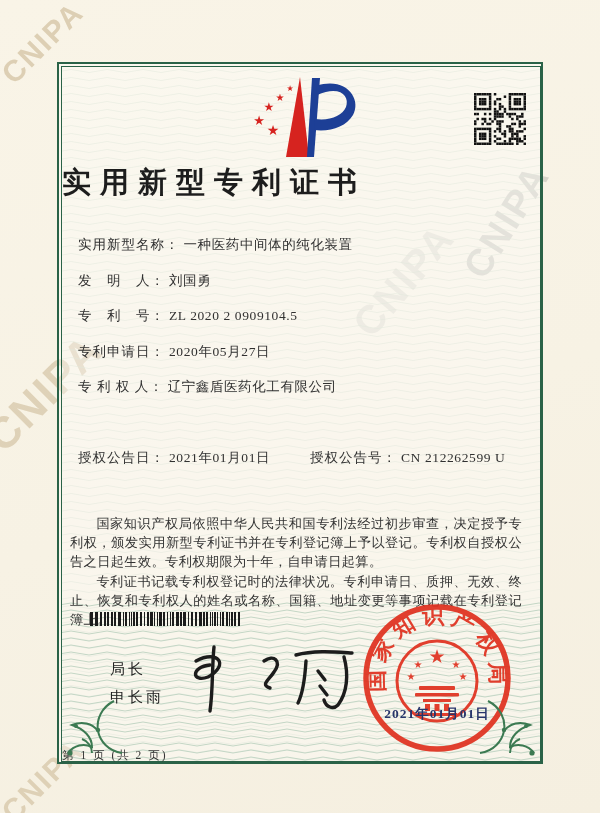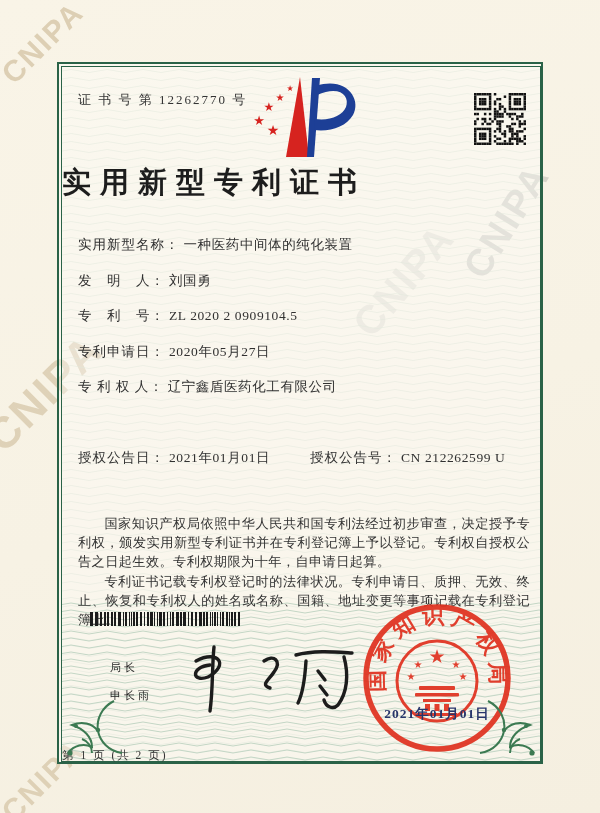--- a/index.html
+++ b/index.html
@@ -27,25 +27,25 @@
   .content{position:absolute;inset:0;z-index:2;}
   .cert-number{position:absolute;left:16px;top:24px;font-size:13px;letter-spacing:2px;color:#333;}
   .logo{position:absolute;left:186px;top:6px;width:128px;height:90px;}
   .qr{position:absolute;left:412px;top:26px;width:52px;height:52px;}
   .title{position:absolute;left:0;right:0;top:96px;text-align:left;
          font-size:29px;font-weight:bold;letter-spacing:9px;color:#1d1d1d;}
   .row{position:absolute;left:16px;right:14px;font-size:13.5px;color:#313131;white-space:nowrap;}
   .row .lbl{letter-spacing:1px;}
   .row .val{margin-left:4px;letter-spacing:.6px;}
   .grant2{position:absolute;left:232px;top:0;}
-  .para{position:absolute;left:16px;width:452px;font-size:13.2px;line-height:18.8px;
+  .para{position:absolute;left:8px;width:452px;font-size:13.2px;line-height:18.8px;
         text-align:justify;text-indent:2em;color:#333;letter-spacing:.4px;margin-top:44px;}
   .barcode{position:absolute;left:28px;top:545px;width:153px;height:14px;}
   .signer{position:absolute;left:48px;font-family:"Liberation Sans","DejaVu Sans",sans-serif;
-          font-size:11px;letter-spacing:3px;color:#222;}
+          font-size:15px;letter-spacing:3px;color:#222;}
   .signer-title{top:593px;} .signer-name{top:621px;}
   .signature{position:absolute;left:118px;top:564px;width:200px;height:96px;}
   .seal{position:absolute;left:298px;top:534px;width:154px;height:154px;}
   .seal-date{position:absolute;left:298px;top:638px;width:154px;text-align:center;
              font-weight:bold;font-size:13.5px;letter-spacing:1px;color:#27356b;
              font-family:"Liberation Serif","DejaVu Serif",serif;}
   .footer-page{position:absolute;left:0;right:0;top:681px;text-align:left;
                font-size:11.5px;letter-spacing:2px;color:#333;}
   .cont-note{position:absolute;left:0;right:0;top:777px;text-align:center;z-index:1;
              font-size:11.5px;letter-spacing:3px;color:#4a4a4a;}
@@ -99,21 +99,20 @@
           <path d="M52 6 C40 12 34 24 36 36 C30 28 20 26 10 30 C22 34 30 42 30 52 C22 48 12 50 6 58"></path>
           <path d="M36 36 C38 46 46 56 60 58"></path>
           <path d="M20 44 C26 46 30 52 30 58"></path>
         </g>
         <circle cx="8" cy="58" r="2.6" fill="#3c7a52"></circle>
         <circle cx="36" cy="35" r="2.2" fill="#3c7a52"></circle>
         <circle cx="14" cy="31" r="2" fill="#3c7a52"></circle>
       </svg>
 
       <div class="content">
-        <div class="cert-number">证 书 号 第 12262770 号</div>
 
         <svg class="logo" viewBox="0 0 128 90">
           <text x="42" y="18" font-size="8" text-anchor="middle" fill="#d6231f">★</text>
           <text x="32" y="28" font-size="10" text-anchor="middle" fill="#d6231f">★</text>
           <text x="21" y="38" font-size="12" text-anchor="middle" fill="#d6231f">★</text>
           <text x="11" y="52" font-size="13" text-anchor="middle" fill="#d6231f">★</text>
           <text x="25" y="62" font-size="14" text-anchor="middle" fill="#d6231f">★</text>
           <polygon points="52,4 61,84 38,84" fill="#d6231f"></polygon>
           <polygon points="64,5 72,5 66,84 59,84" fill="#1d3f96"></polygon>
           <path d="M68,13 C98,3 114,26 105,42 C98,54 82,59 66,57 L67,46 C82,48 94,43 98,34 C102,23 92,12 69,22 Z" fill="#1d3f96"></path>

